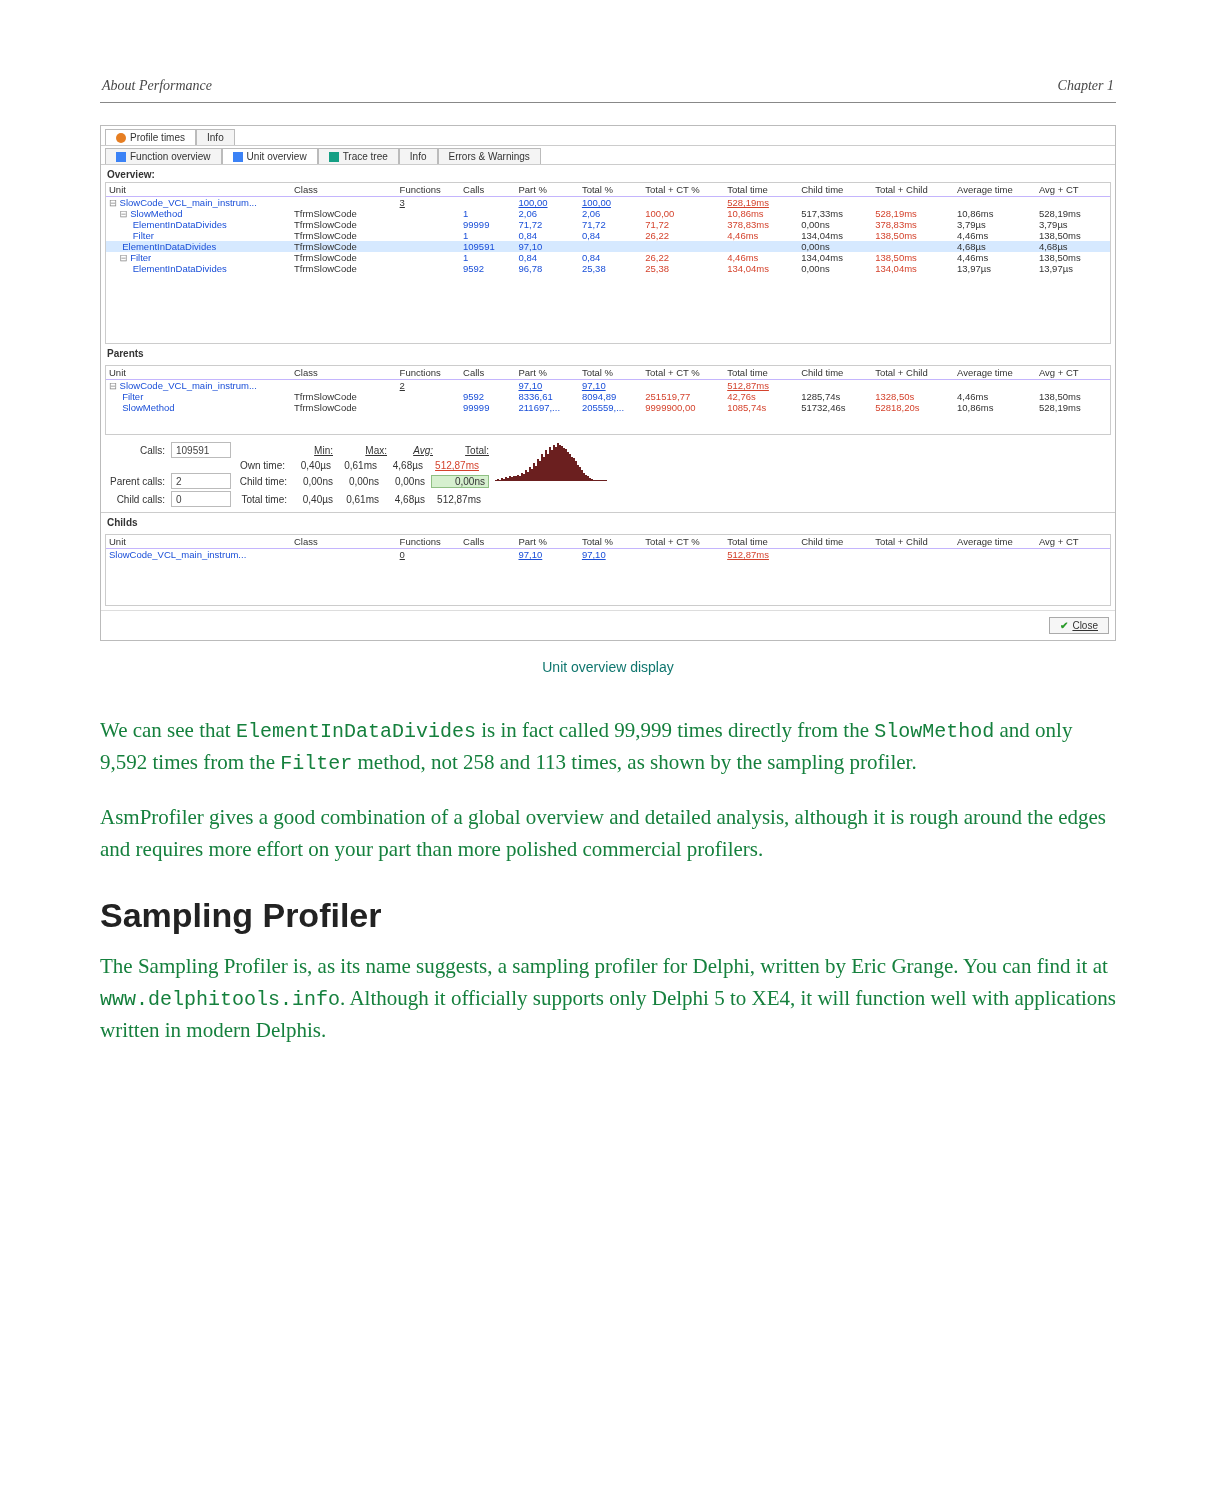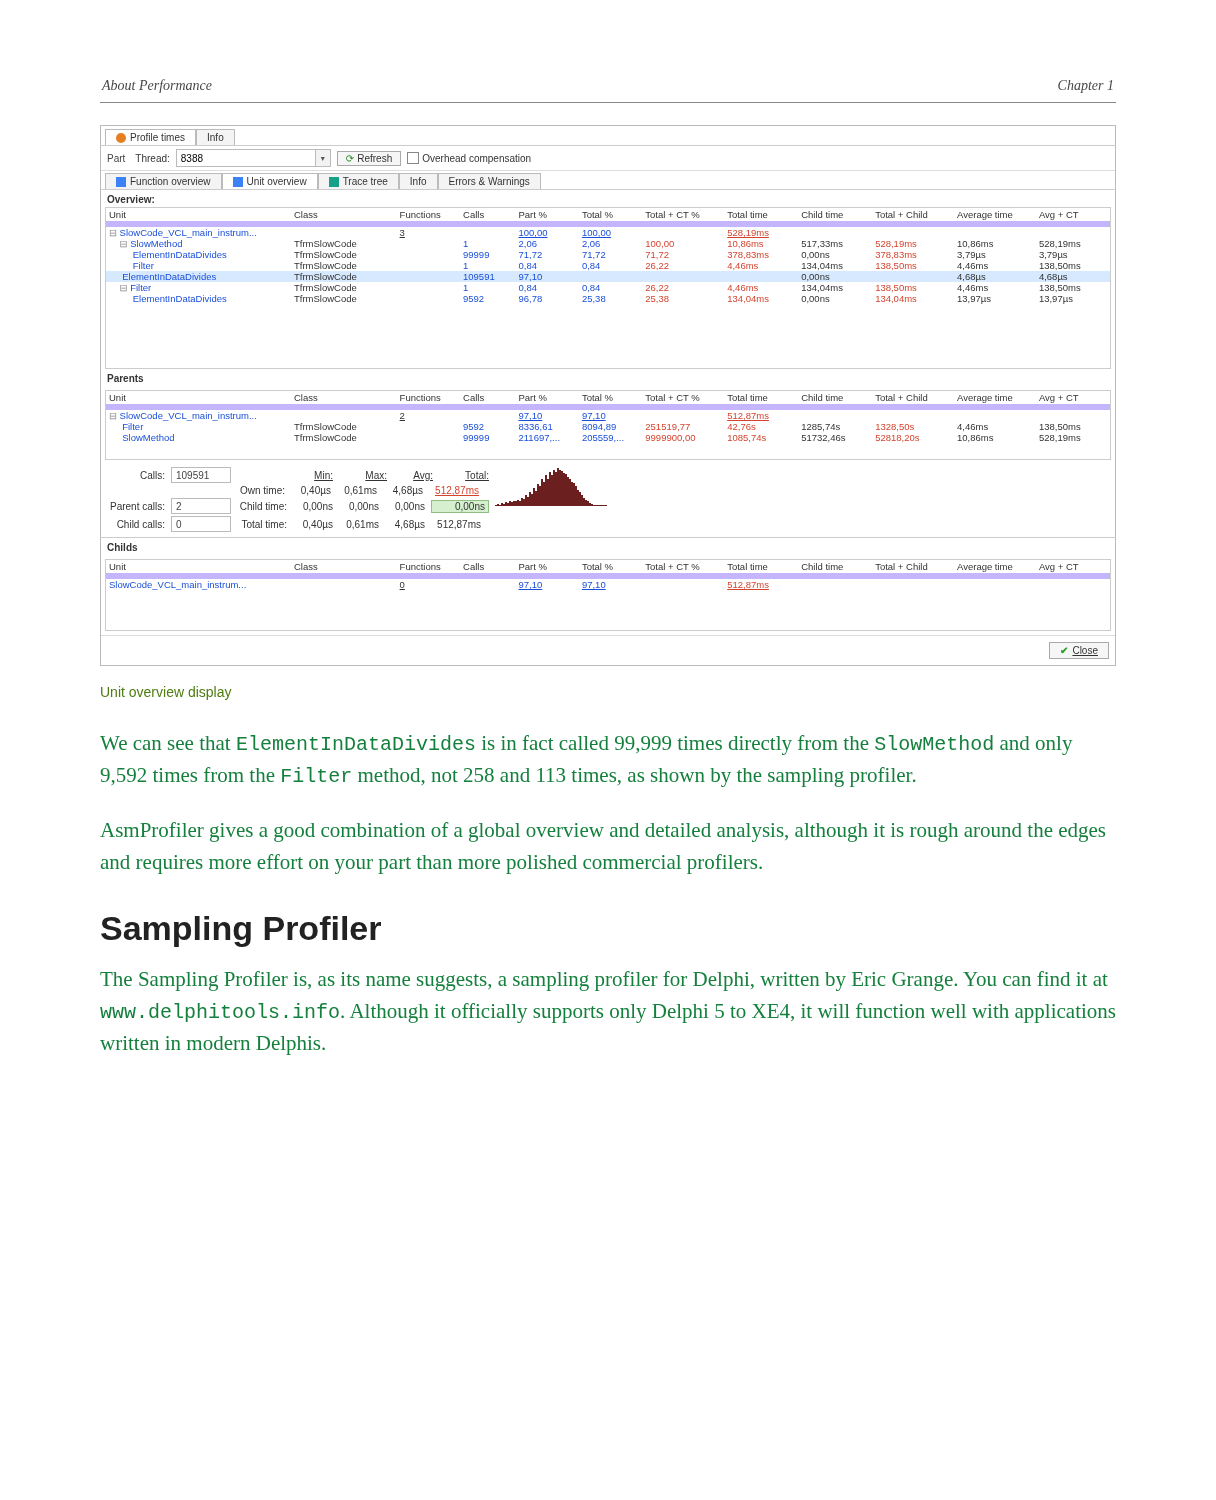--- a/index.html
+++ b/index.html
@@ -28,21 +28,21 @@
   .dropdown-btn { width:14px; height:16px; border:1px solid #bbb; border-left:none; display:flex; align-items:center; justify-content:center; font-size:8px; color:#555; background:#f2f2f2; }
   .btn { border:1px solid #aaa; padding:1px 8px; display:flex; align-items:center; gap:3px; background:#f6f6f6; font-size:10px; }
   .cb { display:flex; align-items:center; gap:3px; }
   .cb-box { width:10px; height:10px; border:1px solid #888; display:inline-block; }
 
   .subtabs { display:flex; border-bottom:1px solid #ccc; padding:2px 4px 0 4px; }
   .subtabs .tab { font-size:10px; }
 
   .section-label { font-weight:bold; font-size:10px; padding:4px 6px 2px 6px; }
   table.grid { border-collapse:collapse; width:100%; table-layout:fixed; font-size:9.5px; }
-  table.grid th { text-align:left; font-weight:normal; color:#333; border-bottom:6px solid #c4b5fd; padding:1px 3px; white-space:nowrap; }
+  table.grid th { text-align:left; font-weight:normal; color:#333; border-bottom:1px solid #c4b5fd; padding:1px 3px; white-space:nowrap; }
   table.grid td { padding:0 3px; white-space:nowrap; overflow:hidden; }
   .tree-ind { color:#888; }
   .link-blue { color:#1a4fd8; }
   .num-red { color:#d4432d; }
   .num-normal { color:#333; }
   .row-sel td { background:#d6e9ff; }
   .underline { text-decoration:underline; }
 
   .overview-pane { border:1px solid #ccc; min-height:160px; margin:0 4px; }
   .parents-pane { border:1px solid #ccc; min-height:68px; margin:4px 4px 0 4px; }
@@ -52,21 +52,21 @@
   .details-title { font-weight:bold; font-size:10px; padding:2px 0; }
   .details-row { display:flex; align-items:center; gap:6px; font-size:10px; padding:1px 0;text-align:right; }
   .details-field { border:1px solid #bbb; padding:0 4px; min-width:50px; background:#fff; height:14px; display:inline-flex; align-items:center; color:#444; }
   .hist { flex:1; height:40px; position:relative; margin-left:6px; display:flex; align-items:flex-end; gap:0; }
   .bar { display:inline-block; width:2px; background:#6b1f1f; }
 
   .close-btn { border:1px solid #aaa; padding:2px 10px; display:flex; align-items:center; gap:4px; background:#f6f6f6; font-size:10px; }
   .check-ico { color:#2b9b2b; font-weight:bold; }
   .footer-bar { display:flex; justify-content:flex-end; padding:6px; border-top:1px solid #ddd; }
 
-  .caption { text-align:left; font-family: Arial, sans-serif; font-size:14px; color:#4d7c0f; margin:18px 0 28px 0; }
+  .caption { text-align:center; font-family: Arial, sans-serif; font-size:14px; color:#0f766e; margin:18px 0 40px 0; }
 
   .para { font-size:21px; line-height:1.52; margin:0 0 22px 0; color:#15803d; }
   code.inline { font-family: 'Courier New', monospace; font-size:20px; }
   h2.sect { font-family: Arial, Helvetica, sans-serif; font-weight:bold; font-size:34px; margin:30px 0 16px 0; color:#222; }
 
   .pagenum-wrap { text-align:center; margin-top:26px; }
   .pagenum { font-weight:bold; font-size:18px; display:inline-block; padding:0 34px; position:relative; font-family: Georgia, serif; }
   .pagenum::before, .pagenum::after { content:""; position:absolute; top:50%; width:320px; border-top:1px solid #666; }
   .pagenum::before { right:100%; }
   .pagenum::after { left:100%; }
@@ -86,36 +86,20 @@
     <div class="tabbar">
       <div class="tab active">
         <span class="tab-ico ico-orange"></span>
         <span>Profile times</span>
       </div>
       <div class="tab">
         <span>Info</span>
       </div>
     </div>
 
-    <div class="part-header">
-      <span class="part-label">Part</span>
-      <span style="margin-left:4px;">Thread:</span>
-      <span class="thread-box">
-        <input class="thread-input" value="8388" style="">
-        <span class="dropdown-btn">▾</span>
-      </span>
-      <span class="btn">
-        <span style="color:#2b8a2b;">⟳</span>
-        <span>Refresh</span>
-      </span>
-      <span class="cb">
-        <span class="cb-box"></span>
-        <span>Overhead compensation</span>
-      </span>
-    </div>
 
     <div class="subtabs">
       <div class="tab">
           <span class="tab-ico ico-blue"></span>
           <span>Function overview</span>
         </div>
       <div class="tab active">
           <span class="tab-ico ico-blue"></span>
           <span>Unit overview</span>
         </div>
@@ -349,21 +333,21 @@
 
     <div class="details-box">
       <div style="display:flex; align-items:flex-start;">
         <div style="flex:0 0 auto;">
           <div class="details-row">
             <span style="width:60px;">Calls:</span>
             <span class="details-field">109591</span>
             <span style="width:50px;"></span>
             <span style="width:40px;text-decoration:underline;">Min:</span>
             <span style="width:40px;text-decoration:underline;margin-left:8px;">Max:</span>
-            <span style="width:40px;text-decoration:underline;">Avg:</span>
+            <span style="width:40px;text-decoration:underline;font-style:italic;">Avg:</span>
             <span style="width:50px;text-decoration:underline;">Total:</span>
           </div>
           <div class="details-row">
             <span style="width:60px;"></span>
               <span style="width:58px;"></span>
             <span style="width:50px;">Own time:</span>
             <span style="width:40px;">0,40µs</span>
             <span style="width:40px;">0,61ms</span>
             <span style="width:40px;">4,68µs</span>
             <span style="width:50px;" class="num-red underline">512,87ms</span>

